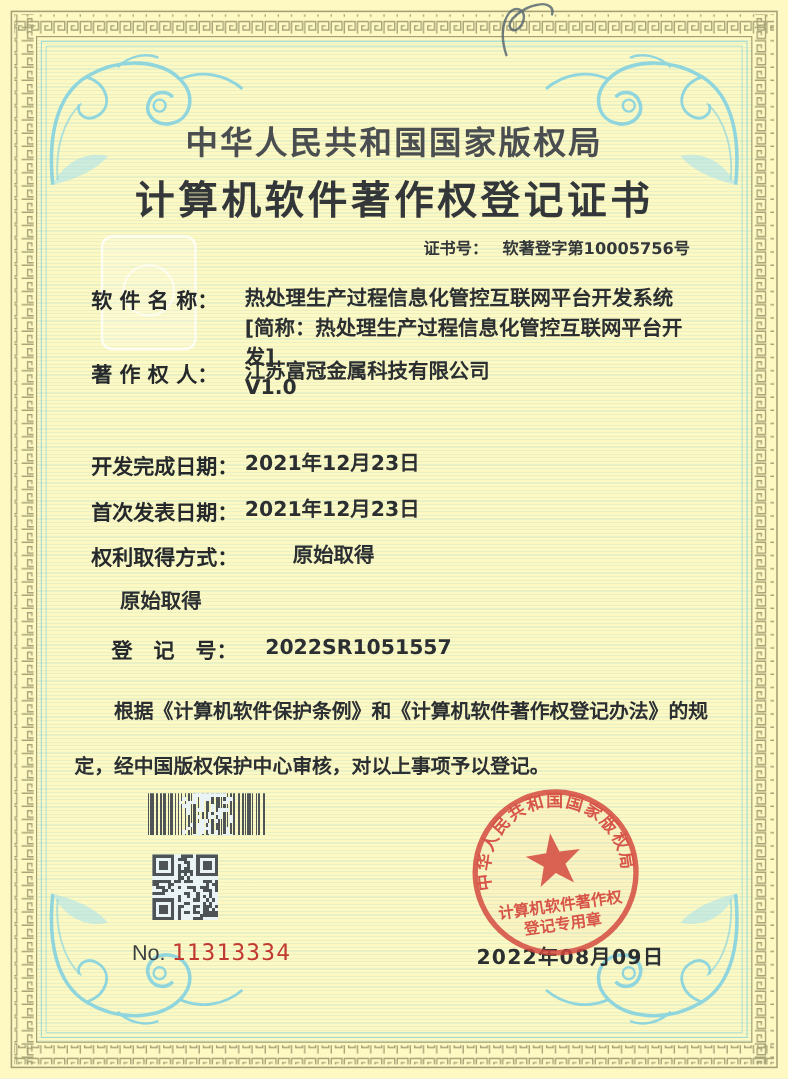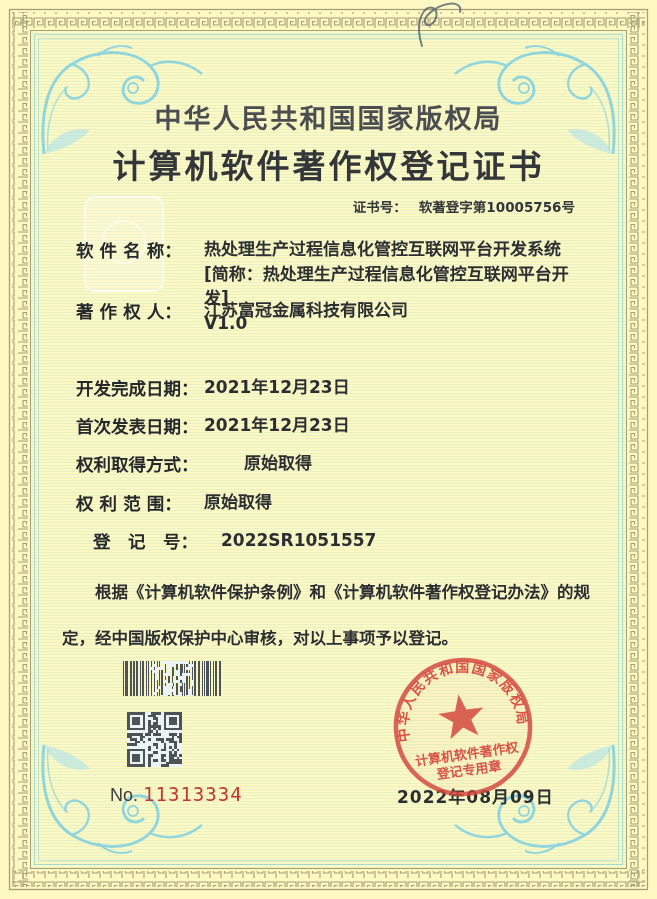--- a/index.html
+++ b/index.html
@@ -160,21 +160,20 @@
     </div>
     <div class="frow r4">
       <span class="flabel">首次发表日期：</span>
       <div class="fval">2021年12月23日</div>
     </div>
     <div class="frow r5">
       <span class="flabel">权利取得方式：</span>
       <div class="fval">原始取得</div>
     </div>
     <div class="frow r6">
-      <span class="flabel">权 利 范 围：</span>
       <div class="fval">原始取得</div>
     </div>
     <div class="frow r7">
       <span class="flabel">登　记　号：</span>
       <div class="fval">2022SR1051557</div>
     </div>
   </div>
 
   <div class="statement">根据《计算机软件保护条例》和《计算机软件著作权登记办法》的规定，经中国版权保护中心审核，对以上事项予以登记。</div>
 

